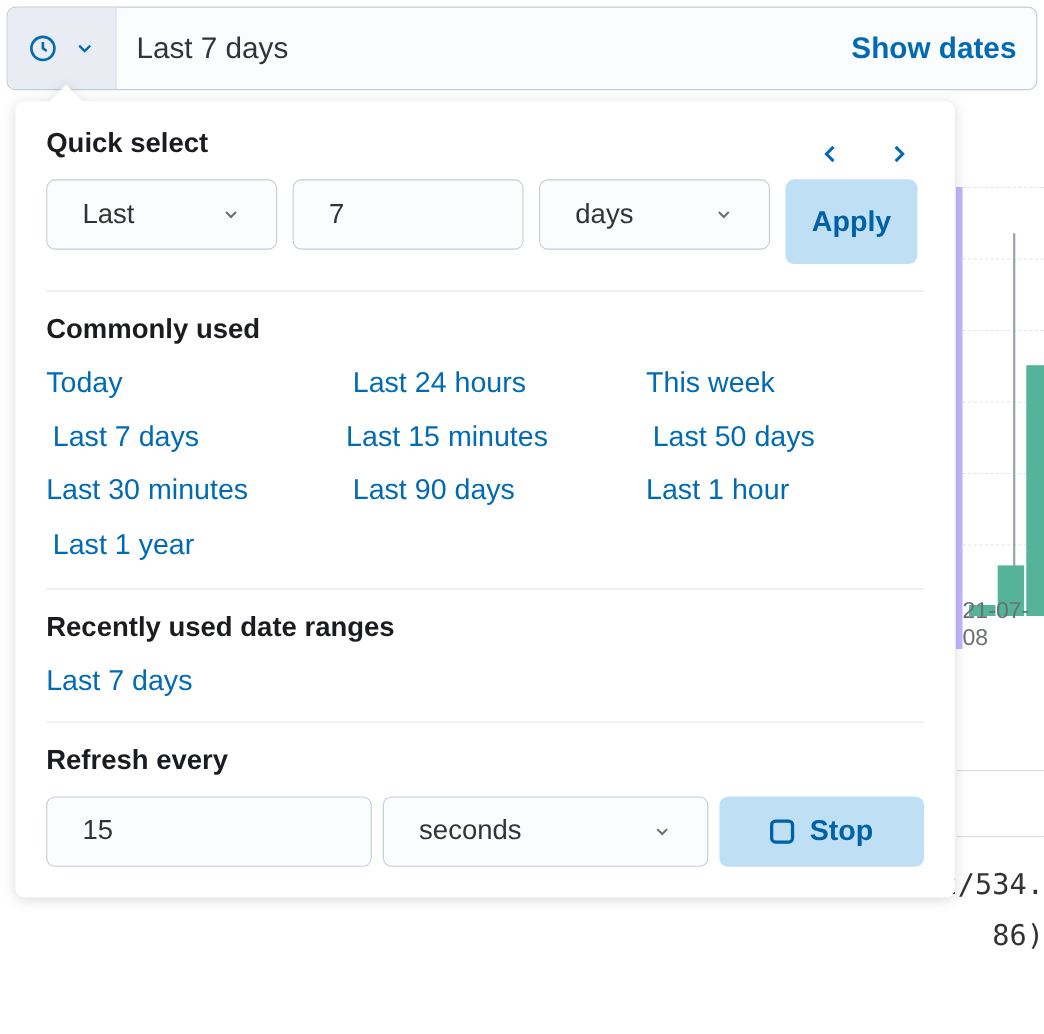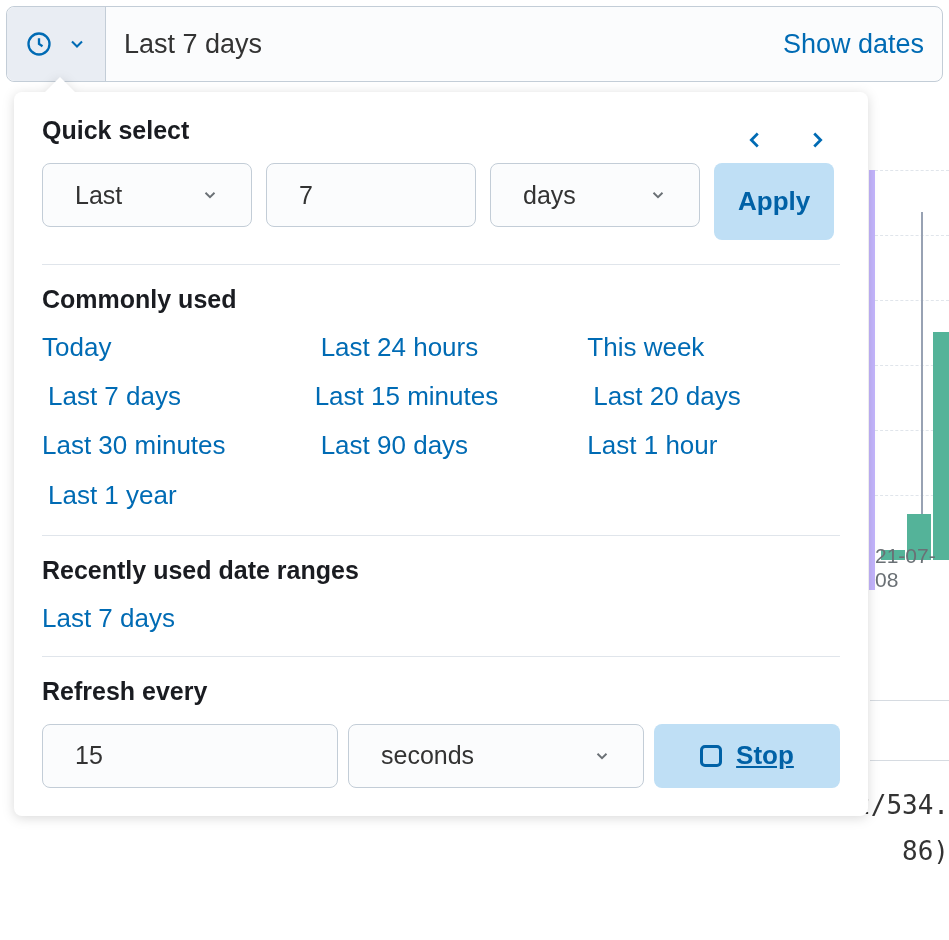--- a/index.html
+++ b/index.html
@@ -43,20 +43,21 @@
     font-size: 27px;
     color: #333;
   }
   .top-bar-right {
     display: flex;
     align-items: center;
     padding: 0 18px;
     font-size: 27px;
     color: #006bb4;
     cursor: pointer;
+    font-weight: bold;
   }
 
   
   .popover-wrap {
     position: absolute;
     top: 92px;
     left: 14px;
     width: 854px;
     filter: drop-shadow(0 2px 6px rgba(0,0,0,0.15));
   }
@@ -168,21 +169,21 @@
     color: #0061a6;
     font-size: 26px;
     font-weight: 700;
     display: flex;
     align-items: center;
     justify-content: center;
     gap: 14px;
     cursor: pointer;
     border: none;
   }
-  .btn-stop .lbl { text-decoration: underline; }
+  .btn-stop .lbl { }
   .stop-square {
     width: 22px; height: 22px;
     border: 3px solid #0061a6;
     border-radius: 5px;
   }
 
   
   .bg {
     position: absolute;
     inset: 0;
@@ -281,21 +282,21 @@
 
     <hr class="divider">
 
     <div class="section-title">Commonly used</div>
     <div class="common-grid">
       <div class="link">Today</div>
       <div class="link col2">Last 24 hours</div>
       <div class="link">This week</div>
       <div class="link col2">Last 7 days</div>
       <div class="link">Last 15 minutes</div>
-      <div class="link col2">Last 20 days</div>
+      <div class="link col2">Last 50 days</div>
       <div class="link">Last 30 minutes</div>
       <div class="link col2">Last 90 days</div>
       <div class="link">Last 1 hour</div>
       <div class="link col2">Last 1 year</div>
     </div>
 
     <hr class="divider">
 
     <div class="section-title">Recently used date ranges</div>
     <div class="recent-list">

